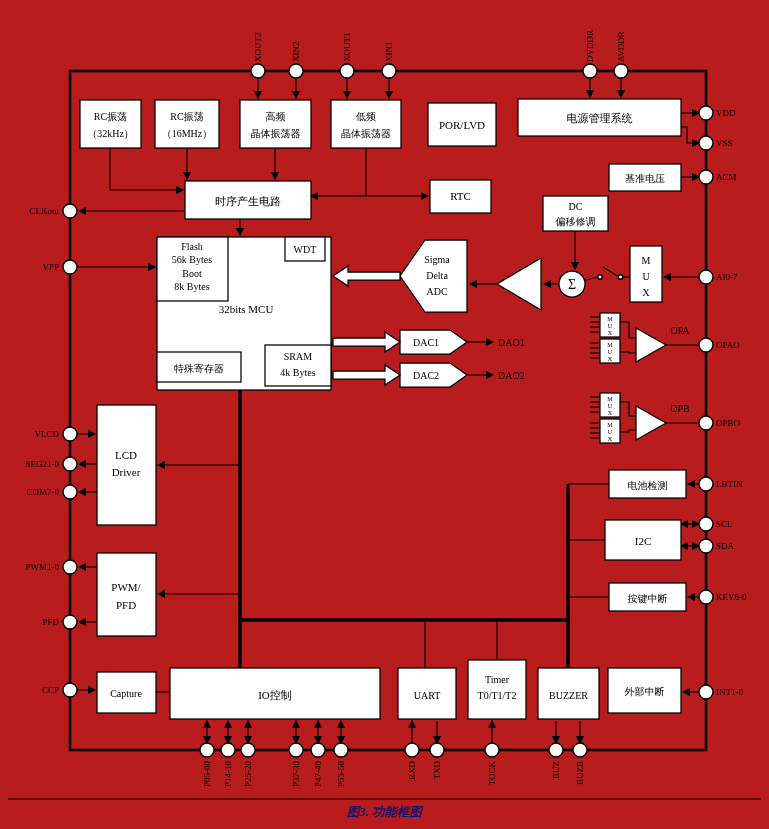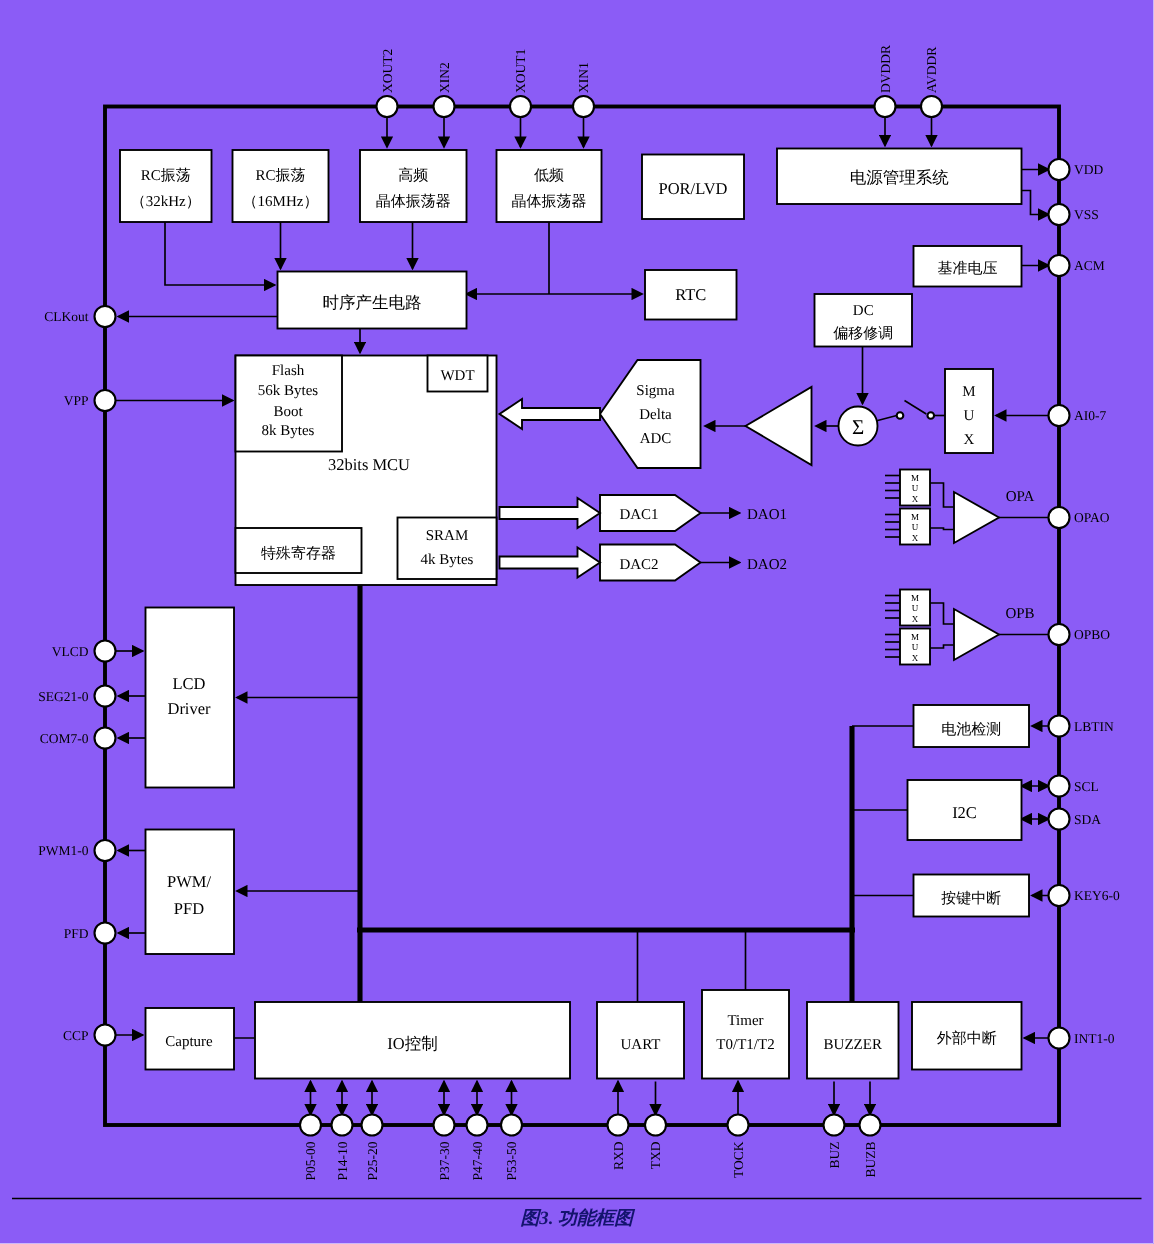--- a/index.html
+++ b/index.html
@@ -1,16 +1,16 @@
 <!DOCTYPE html>
 <html><head>
 <meta charset="utf-8">
 <style>
   html,body{margin:0;padding:0;background:#fff}
-  .page{position:relative;width:769px;height:829px;background:#8b5cf6;overflow:hidden}
+  .page{position:relative;width:769px;height:829px;background:#b91c1c;overflow:hidden}
   svg{display:block}
   svg text{font-family:"Liberation Serif","DejaVu Serif",serif;fill:#000;font-size:11px}
   .t10{font-size:10px}
   .t9{font-size:9px}
   .t6{font-size:6px}
   .t14{font-size:14px}
   .cap{font-size:12.5px;font-weight:bold;font-style:italic;fill:#14146e}
   .w{stroke:#000;stroke-width:1.1;fill:none}
   .thick{stroke:#000;stroke-width:3.4;fill:none}
   .blk{fill:#fff;stroke:#000;stroke-width:1.25}

